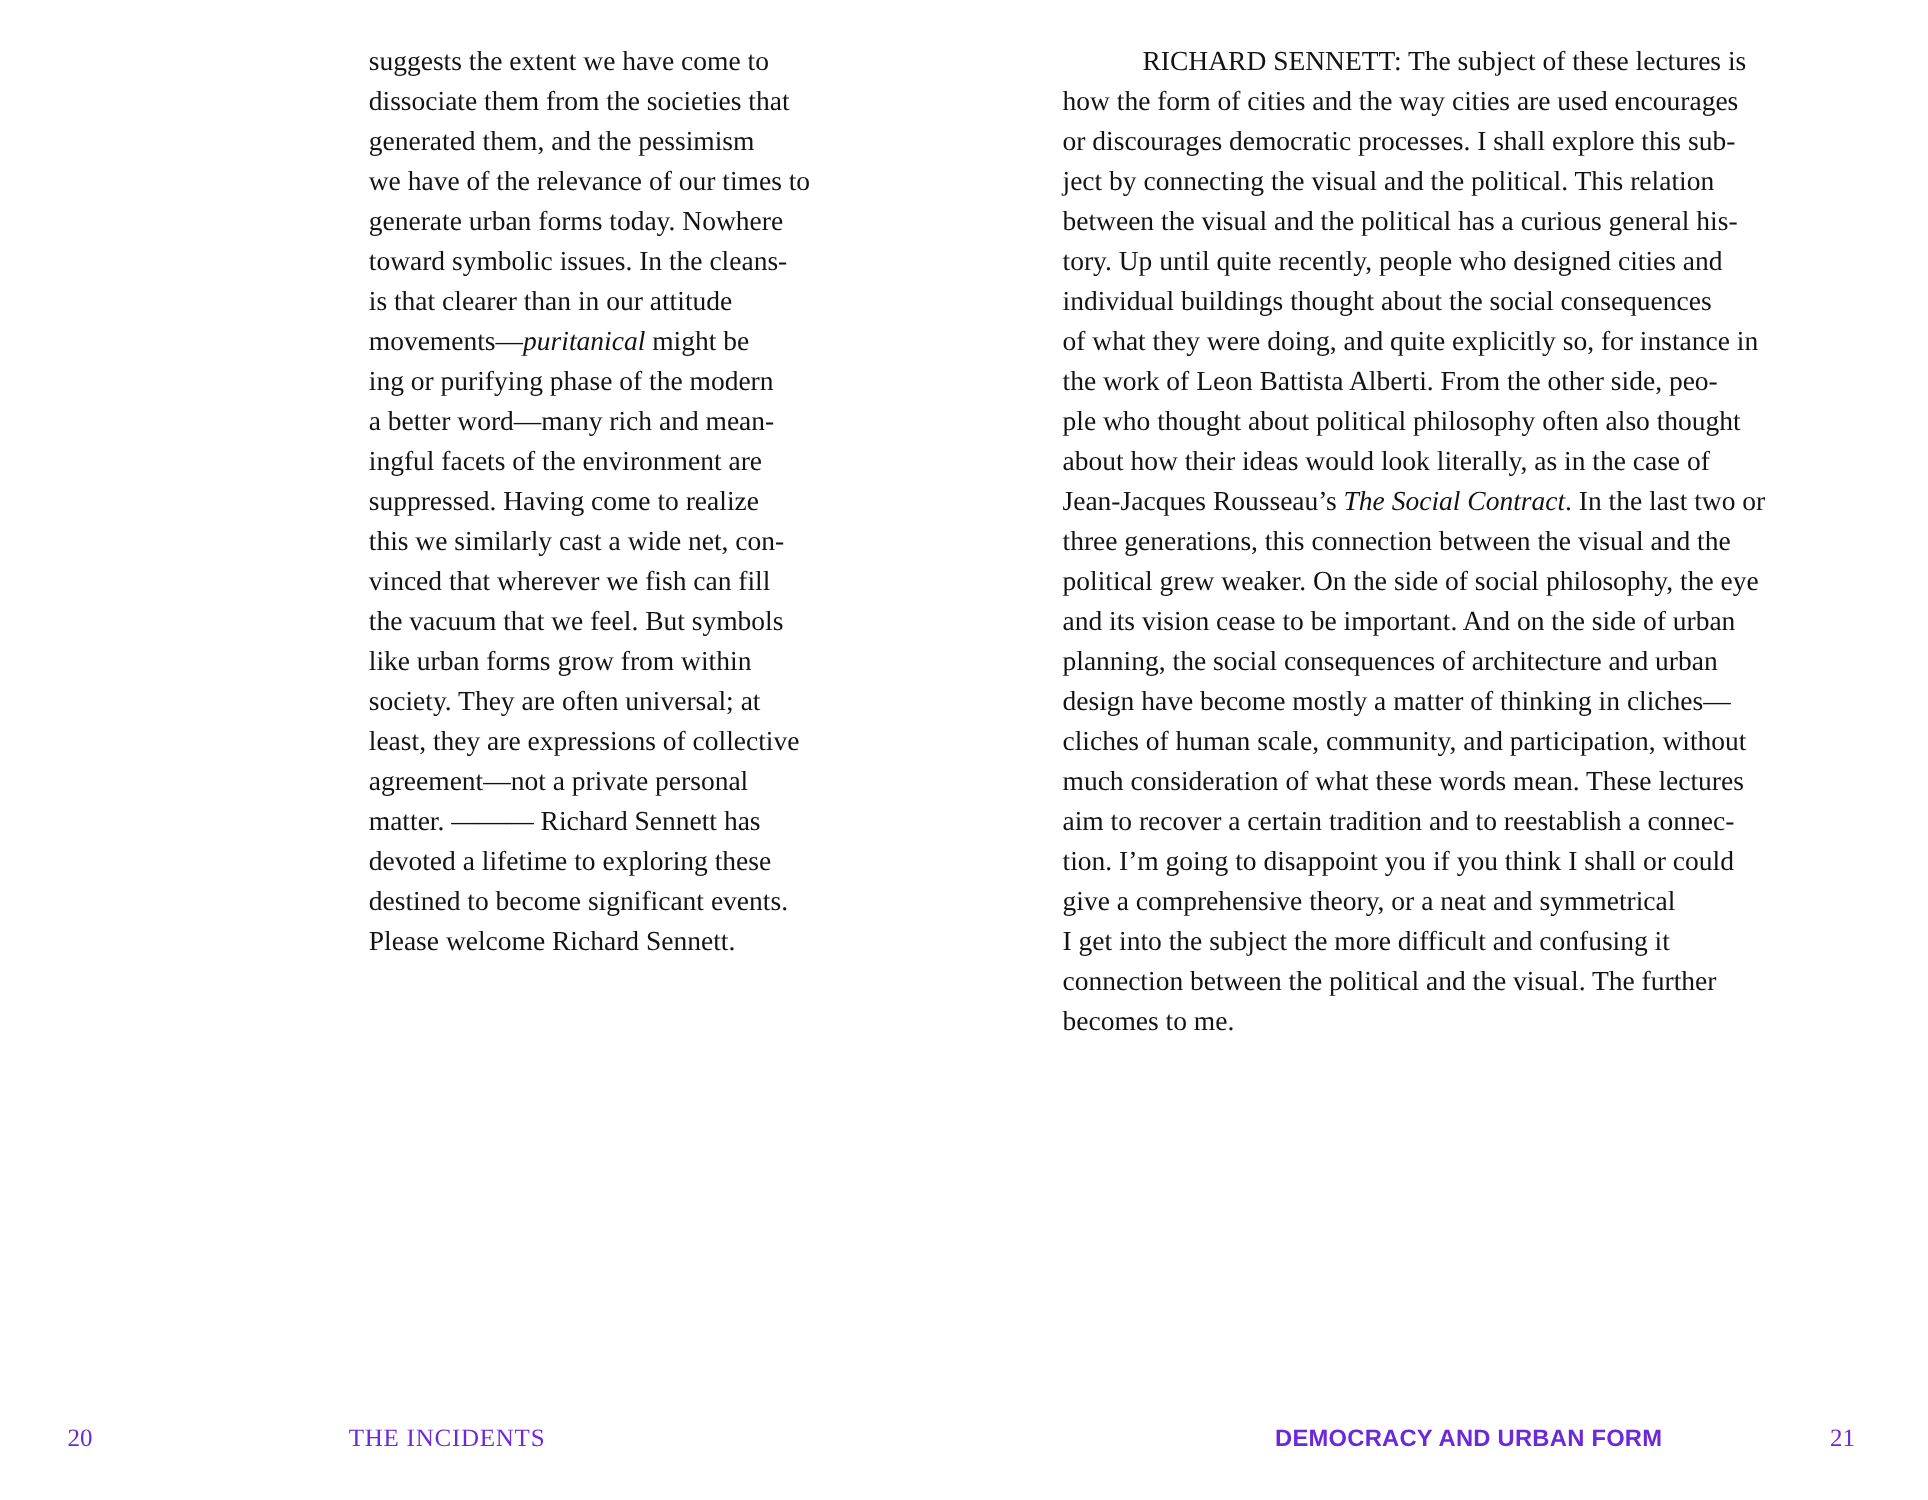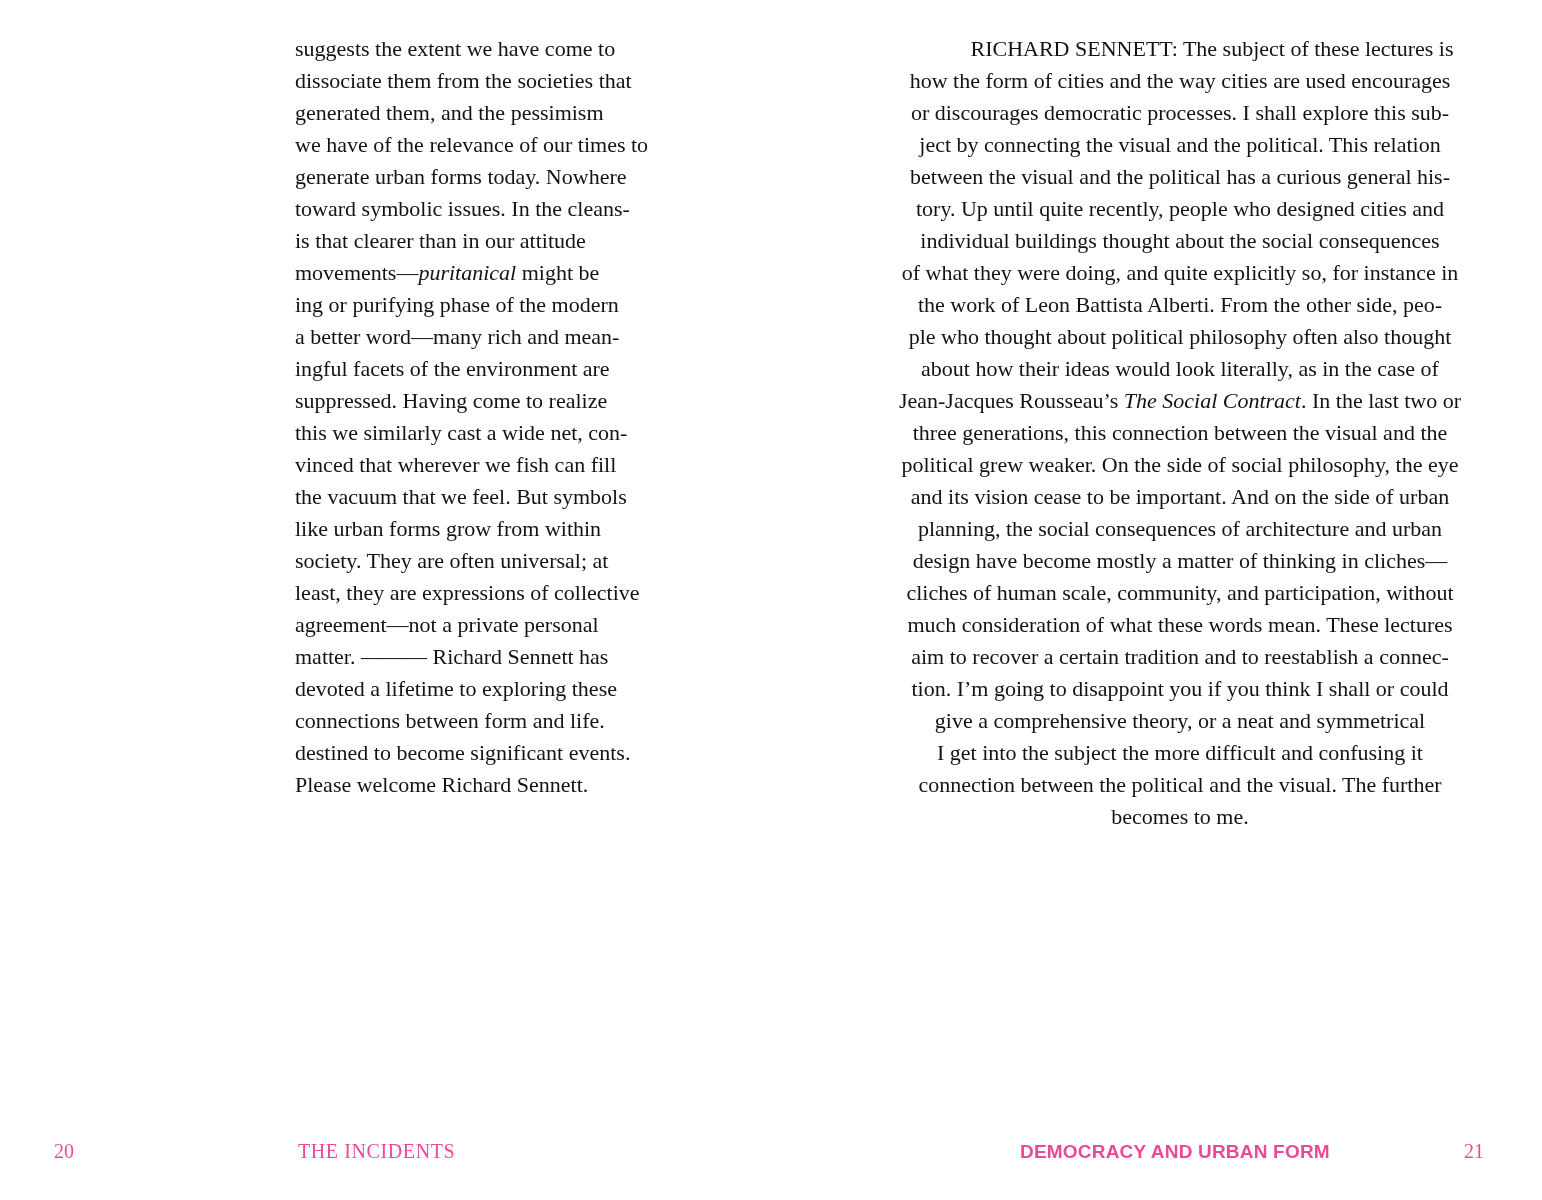--- a/index.html
+++ b/index.html
@@ -16,33 +16,33 @@
   }
   .page-spread { position: absolute; inset: 0; background: #ffffff; border-radius: 11px; }
 
   .body-text {
     position: absolute;
     font-size: 22px;
     line-height: 32px;
     color: #131313;
   }
   .left-body  { left: 295px; top: 33px; width: 420px; }
-  .right-body { left: 850px; top: 33px; width: 660px; text-align: center; }
+  .right-body { left: 850px; top: 33px; width: 660px; }
   .right-body .line:first-child { text-indent: 64px; }
   .line { white-space: pre; }
   i { font-style: italic; }
 
   .footer-item {
     position: absolute;
     top: 1140px;
     font-size: 20px;
-    color: #ec4899;
+    color: #6d28d9;
   }
   .folio-left   { left: 54px; }
-  .running-left { left: 298px; letter-spacing: 0.6px; }
+  .running-left { left: 279px; letter-spacing: 0.6px; }
   .running-right {
     left: 1020px;
     font-family: "Liberation Sans", "DejaVu Sans", sans-serif;
     font-weight: 700;
     font-size: 19px;
     letter-spacing: 0.2px;
     top: 1141px;
   }
   .folio-right { left: 1464px; }
 </style>
@@ -66,21 +66,20 @@
       <div class="line">suppressed. Having come to realize</div>
       <div class="line">this we similarly cast a wide net, con-</div>
       <div class="line">vinced that wherever we fish can fill</div>
       <div class="line">the vacuum that we feel. But symbols</div>
       <div class="line">like urban forms grow from within</div>
       <div class="line">society. They are often universal; at</div>
       <div class="line">least, they are expressions of collective</div>
       <div class="line">agreement—not a private personal</div>
       <div class="line">matter. ——— Richard Sennett has</div>
       <div class="line">devoted a lifetime to exploring these</div>
-      <div class="line">connections between form and life.</div>
       <div class="line">destined to become significant events.</div>
       <div class="line">Please welcome Richard Sennett.</div>
     </div>
 
   <div class="body-text right-body">
       <div class="line">RICHARD SENNETT: The subject of these lectures is</div>
       <div class="line">how the form of cities and the way cities are used encourages</div>
       <div class="line">or discourages democratic processes. I shall explore this sub-</div>
       <div class="line">ject by connecting the visual and the political. This relation</div>
       <div class="line">between the visual and the political has a curious general his-</div>

